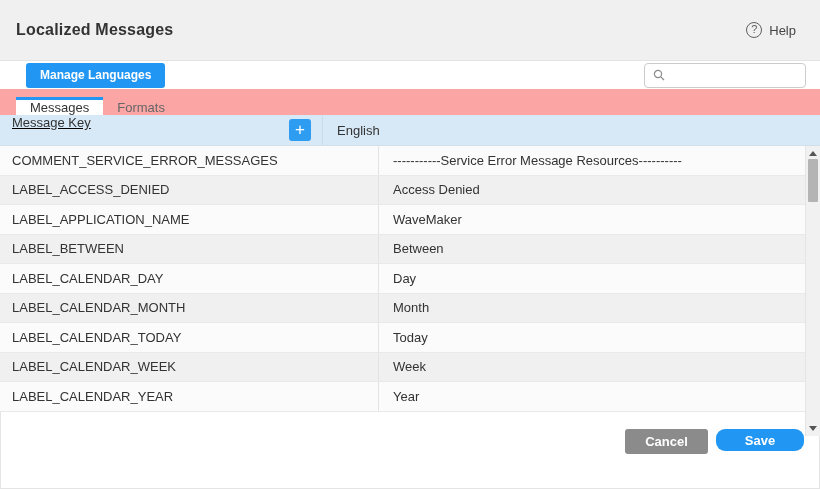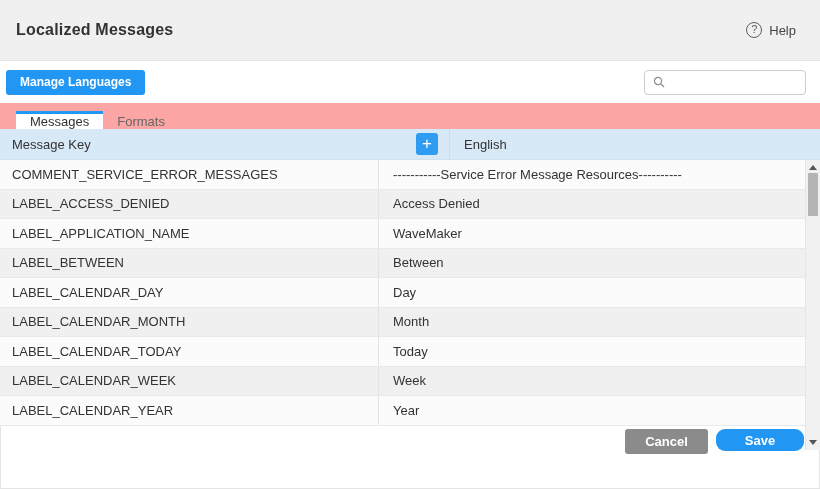--- a/index.html
+++ b/index.html
@@ -18,22 +18,22 @@
   .hdr-title { font-size:16px; font-weight:700; color:#333; letter-spacing:.2px; }
   .help { display:flex; align-items:center; gap:7px; cursor:pointer; }
   .help-ic {
     width:16px; height:16px; border:1.4px solid #5f5f5f; border-radius:50%;
     color:#5f5f5f; font-size:11px; line-height:13px; text-align:center; font-weight:400;
   }
   .help-txt { font-size:13px; color:#454545; }
 
   
   .toolbar {
-    height:42px; background:#fff; display:flex; align-items:center;
-    justify-content:space-between; padding:0 14px 0 6px;
+    height:28px; background:#fff; display:flex; align-items:center;
+    justify-content:space-between; padding:0 14px 0 26px;
   }
   .btn-blue {
     background:#2196f3; color:#fff; border:none; border-radius:3px;
     font-family:"Liberation Sans",sans-serif; font-size:12px; font-weight:700;
     height:25px; padding:0 14px; cursor:pointer;
   }
   .searchbox {
     width:162px; height:25px; border:1px solid #ccc; border-radius:4px;
     display:flex; align-items:center; padding:0 8px; background:#fff;
   }
@@ -54,22 +54,22 @@
     cursor:pointer; border-top:3px solid transparent;
   }
   .tab.active { background:#fff; color:#333; border-top:3px solid #2196f3; }
 
   
   .thead {
     height:31px; background:#d7e8f7; display:flex; align-items:stretch;
     border-bottom:1px solid #cfe0ef;
   }
   .th-key {
-    width:450px; border-right:1px solid #c9dcee; display:flex; align-items:center;
-    padding-left:12px; position:relative;
+    width:323px; border-right:1px solid #c9dcee; display:flex; align-items:flex-start;
+    padding-left:12px; position:relative;text-decoration:underline;
   }
   .th-eng { flex:1; display:flex; align-items:center; padding-left:14px; }
   .th-label { font-size:13px; color:#333; font-weight:400; }
   .add-btn {
     position:absolute; right:11px; top:4px; width:22px; height:22px;
     background:#2e9cf1; border:none; border-radius:3px; color:#fff;
     font-size:17px; line-height:20px; cursor:pointer; font-weight:400;
     font-family:"Liberation Sans",sans-serif;
   }
 

